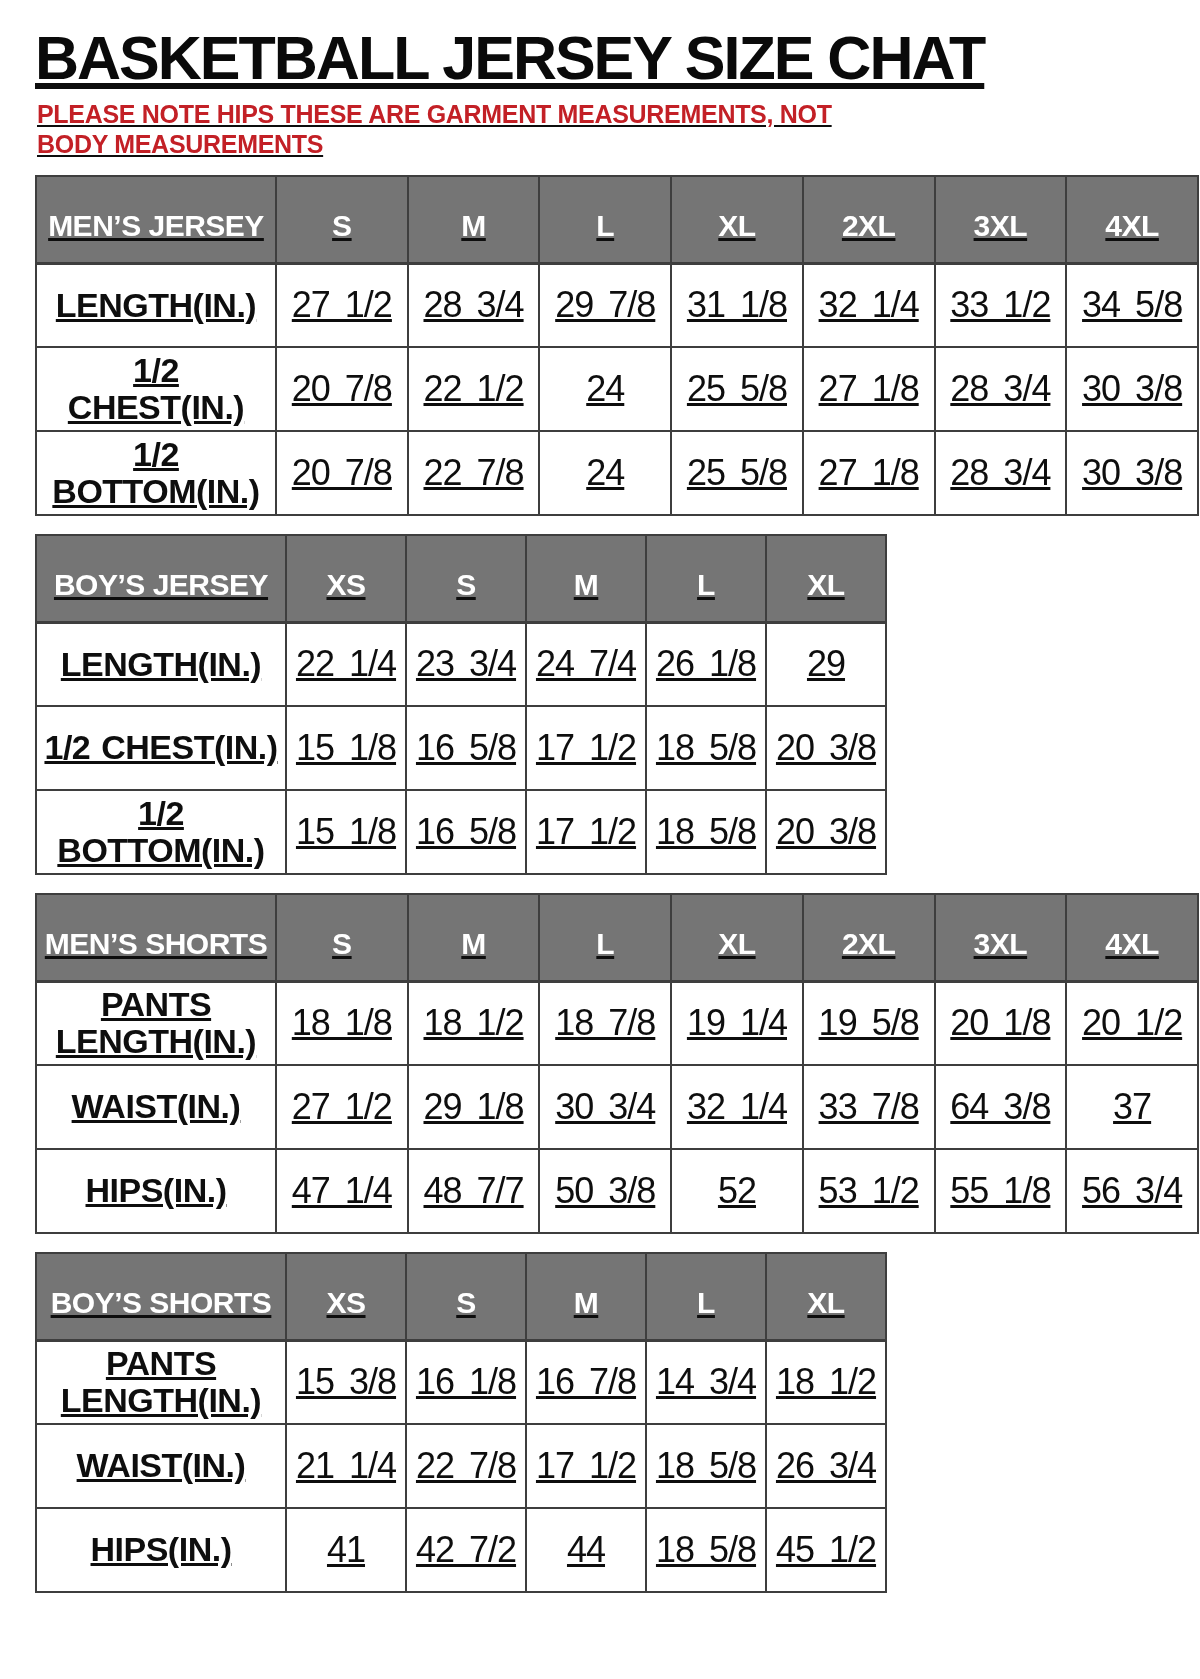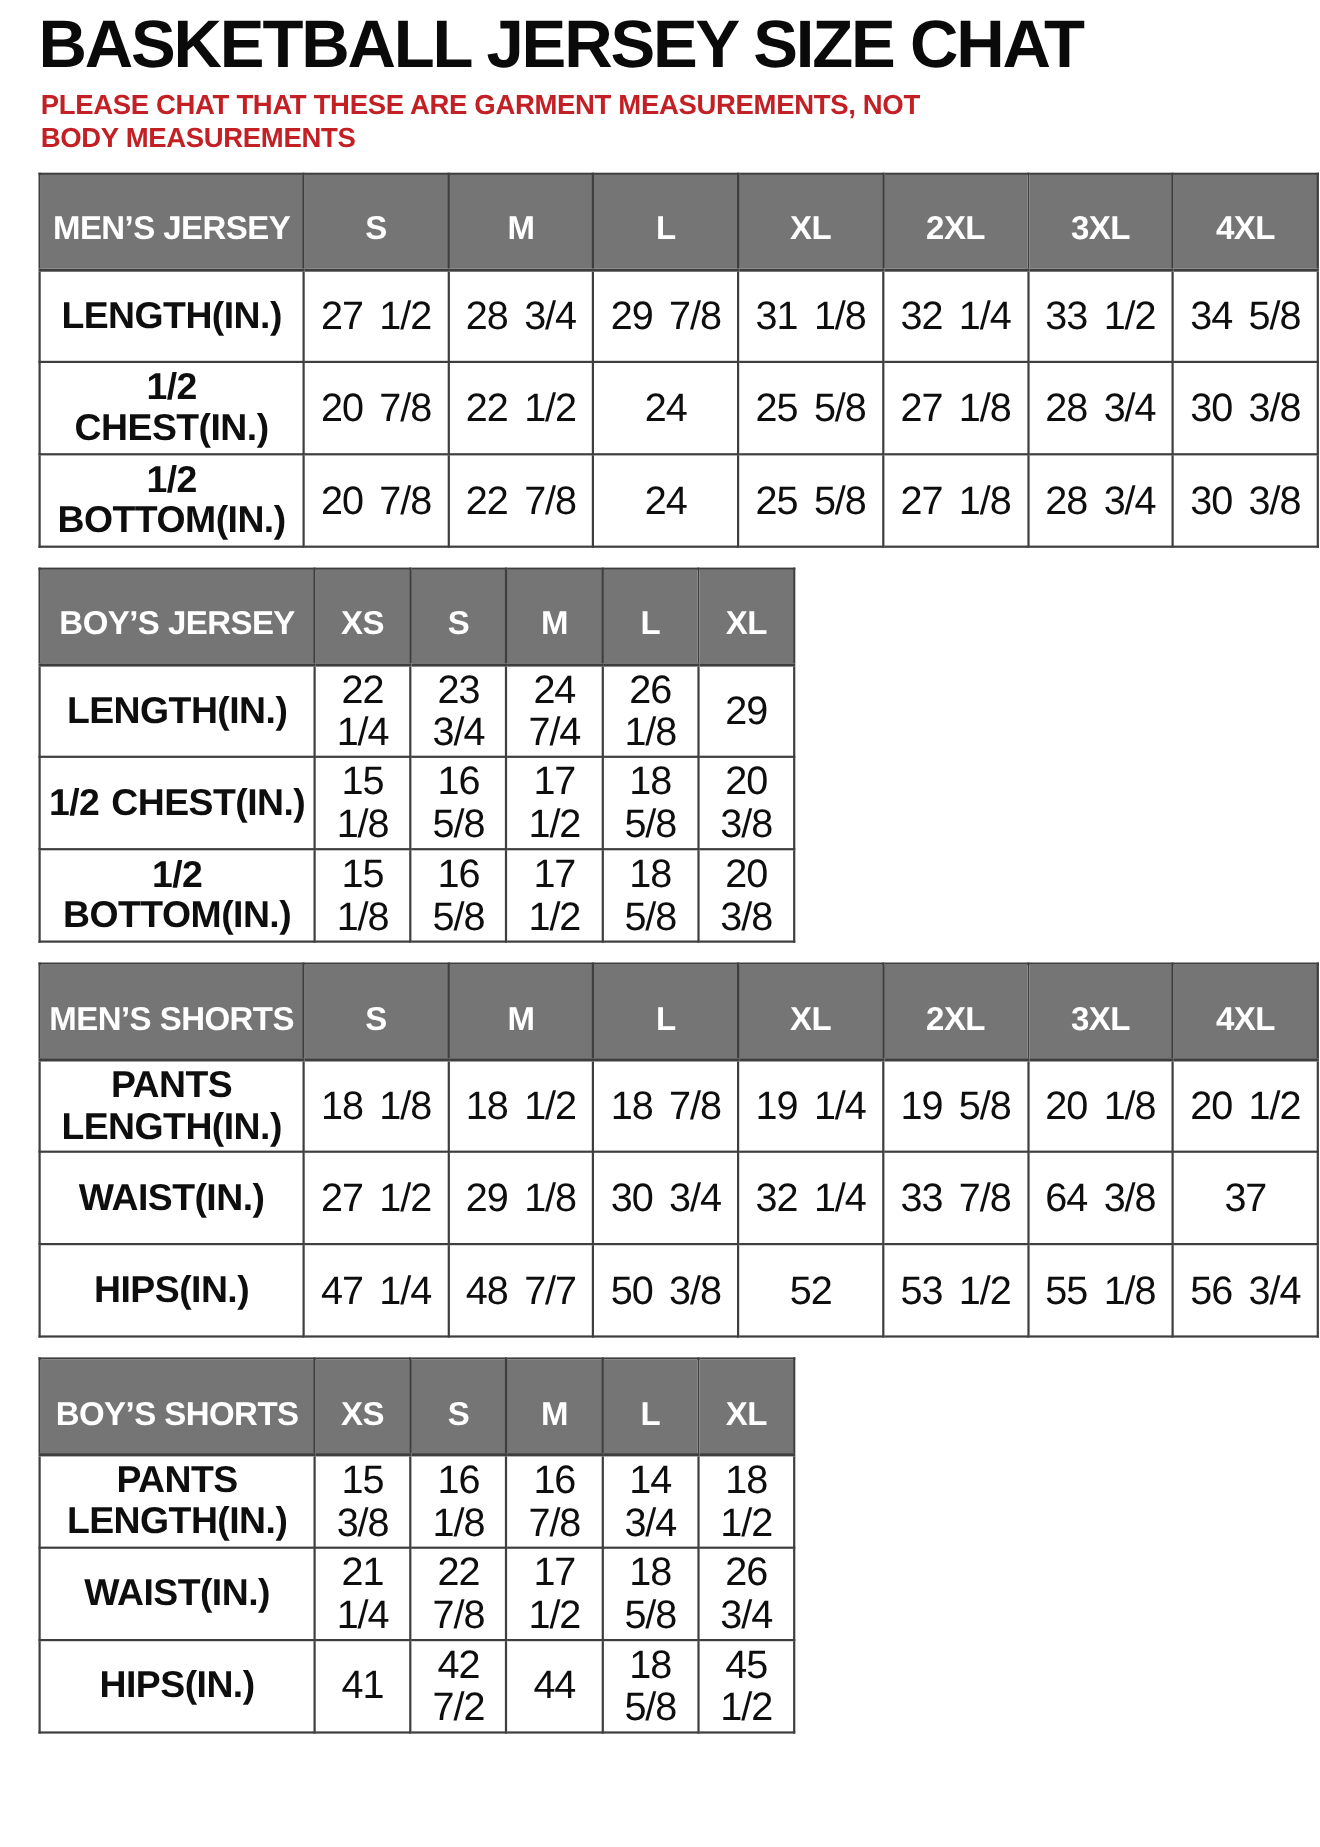--- a/index.html
+++ b/index.html
@@ -13,21 +13,22 @@
     margin: 0;
     padding: 0;
     background: #ffffff;
     font-family: "Liberation Sans", sans-serif;
     color: var(--ink);
   }
   body { width: 1200px; }
   .page {
     width: 1200px;
     min-height: 1679px;
-    padding: 4px 30px 24px 35px;
+    padding: 22px 30px 24px 35px;
+    text-decoration: underline;
   }
   .page-title {
     margin: 4px 0 10px 0;
     font-size: 61px;
     font-weight: bold;
     letter-spacing: -2px;
     line-height: 1.05;
     color: #0a0a0a;
     white-space: nowrap;
   }
@@ -39,21 +40,21 @@
     max-width: 835px;
     margin: 0 0 16px 2px;
     letter-spacing: -0.3px;
   }
   table.size-table {
     border-collapse: collapse;
     table-layout: fixed;
     margin: 0 0 18px 0;
   }
   table.size-table.wide { width: 1164px; }
-  table.size-table.narrow { width: 688px; }
+  table.size-table.narrow { width: 852px; }
   table.size-table th, table.size-table td {
     border: 2px solid var(--border-gray, #3e3e3e);
     text-align: center;
     padding: 2px 4px;
     overflow: hidden;
   }
   table.size-table thead th {
     background: var(--header-gray, #757575);
     color: #ffffff;
     font-size: 30px;
@@ -88,21 +89,21 @@
     letter-spacing: -0.3px;
     margin: 22px 0 0 2px;
     white-space: nowrap;
   }
 </style>
 </head>
 <body>
 
 <div class="page">
   <h1 class="page-title">BASKETBALL JERSEY SIZE CHAT</h1>
-  <div class="note">PLEASE CHAT THAT THESE ARE GARMENT MEASUREMENTS, NOT BODY MEASUREMENTS</div>
+  <div class="note">PLEASE NOTE HIPS THESE ARE GARMENT MEASUREMENTS, NOT BODY MEASUREMENTS</div>
   <div id="tables-host">
       <table class="size-table wide">
         <colgroup>
           <col style="width: 240px;">
           <col>
           <col>
           <col>
           <col>
           <col>
           <col>

